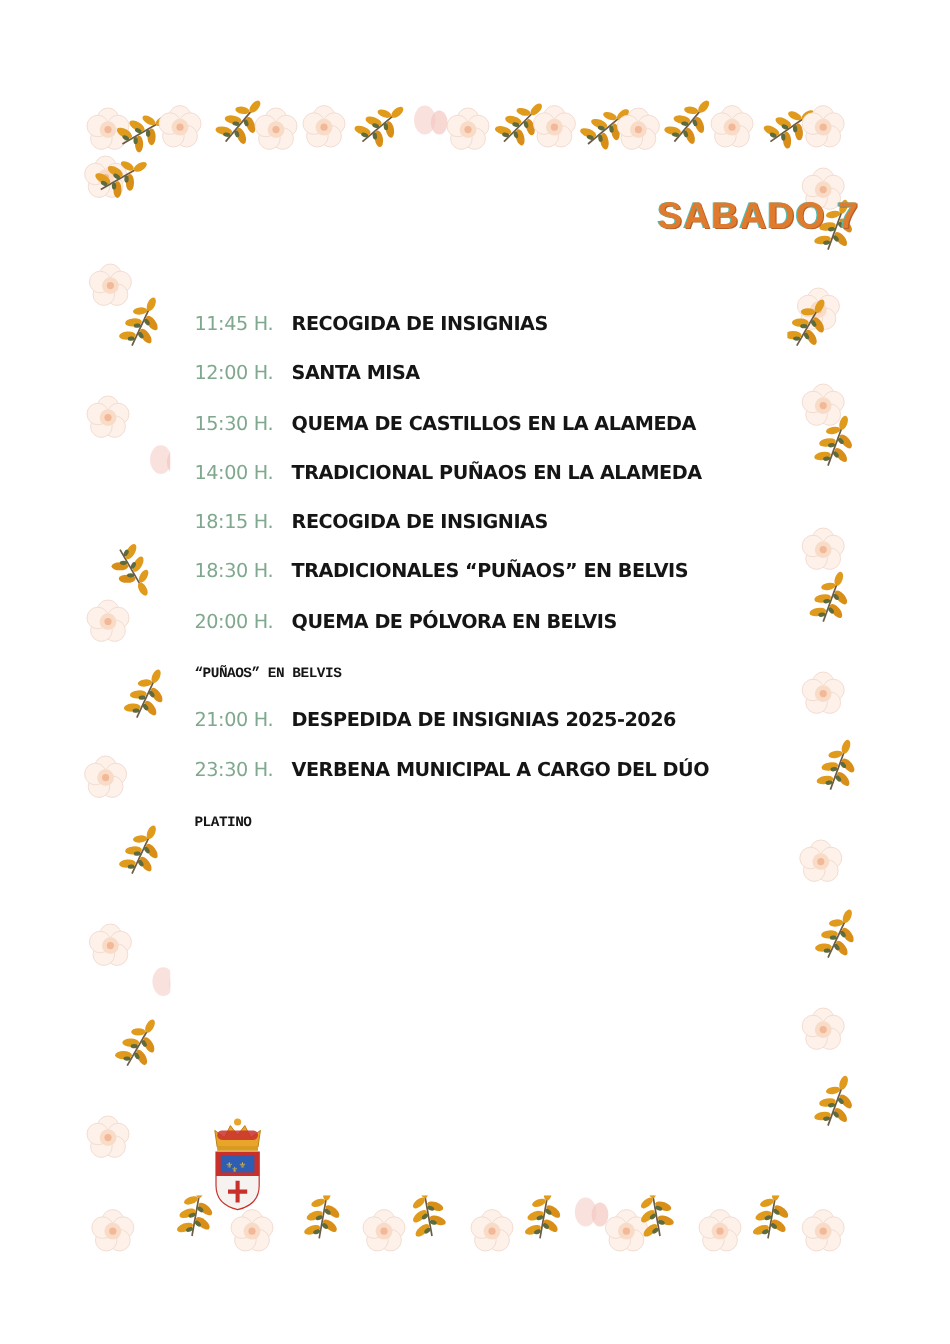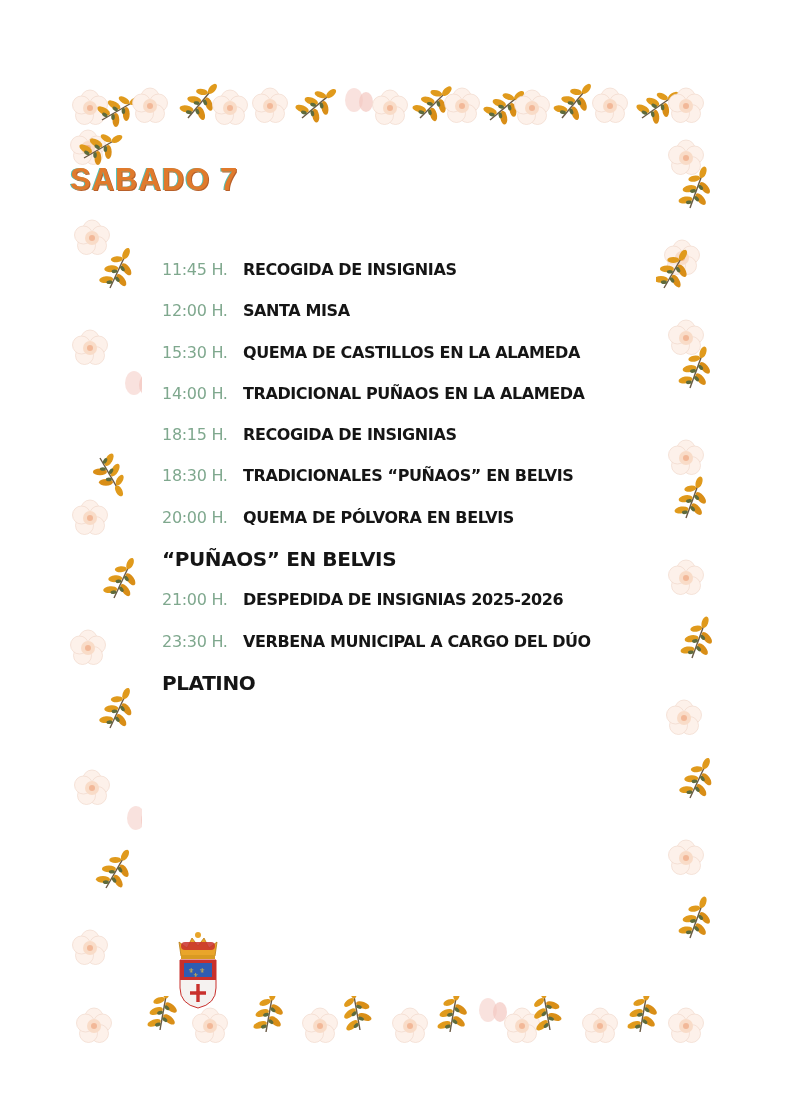--- a/index.html
+++ b/index.html
@@ -4,30 +4,30 @@
 <style>
   html, body { margin: 0; padding: 0; background: #ffffff; }
   body { width: 792px; height: 1120px; position: relative; overflow: hidden; font-family: "DejaVu Sans", sans-serif; }
   .page { position: absolute; left: 70px; top: 78px; width: 646px; height: 968px; background: #fff; }
   .border-strip { position: absolute; overflow: hidden; }
   .border-top { left: 0; top: 0; width: 646px; height: 50px; }
   .border-bottom { left: 0; top: 918px; width: 646px; height: 50px; }
   .border-left { left: 0; top: 50px; width: 72px; height: 870px; }
   .border-right { left: 586px; top: 60px; width: 60px; height: 860px; }
   .title {
-    position: absolute; left: 0; width: 100%; top: 84px; text-align: left;
+    position: absolute; left: 0; width: 100%; top: 84px; text-align: right;
     font-family: "Liberation Sans", sans-serif; font-weight: bold; font-size: 31px; letter-spacing: 1px;
     color: #e07a2c;
     text-shadow: -1px 0 0 #4fc0b5, 1px 1px 0 #b8602a;
   }
   .schedule { position: absolute; left: 92px; top: 180px; width: 470px; }
   .row { height: 41.3px; line-height: 24px; font-size: 16.5px; white-space: nowrap; }
   .time { color: #7fa88e; font-family: "DejaVu Sans", sans-serif; font-weight: normal; font-size: 16px; display: inline-block; width: 81px; letter-spacing: -0.3px; }
   .event { color: #151515; font-family: "DejaVu Sans", sans-serif; font-weight: bold; font-size: 16px; letter-spacing: -0.4px; }
-  .cont { color: #151515; font-weight: bold; font-size: 20px; letter-spacing: -0.4px; }
+  .cont { color: #151515; font-weight: bold; font-size: 12px; letter-spacing: -0.4px; font-family: Liberation Mono, monospace; }
   .coat { position: absolute; left: 105px; top: 852px; width: 46px; height: 80px; }
 </style>
 </head>
 <body>
 
 <div class="page">
 
   <svg width="0" height="0" style="position:absolute">
     <defs>
       <g id="blossom">

